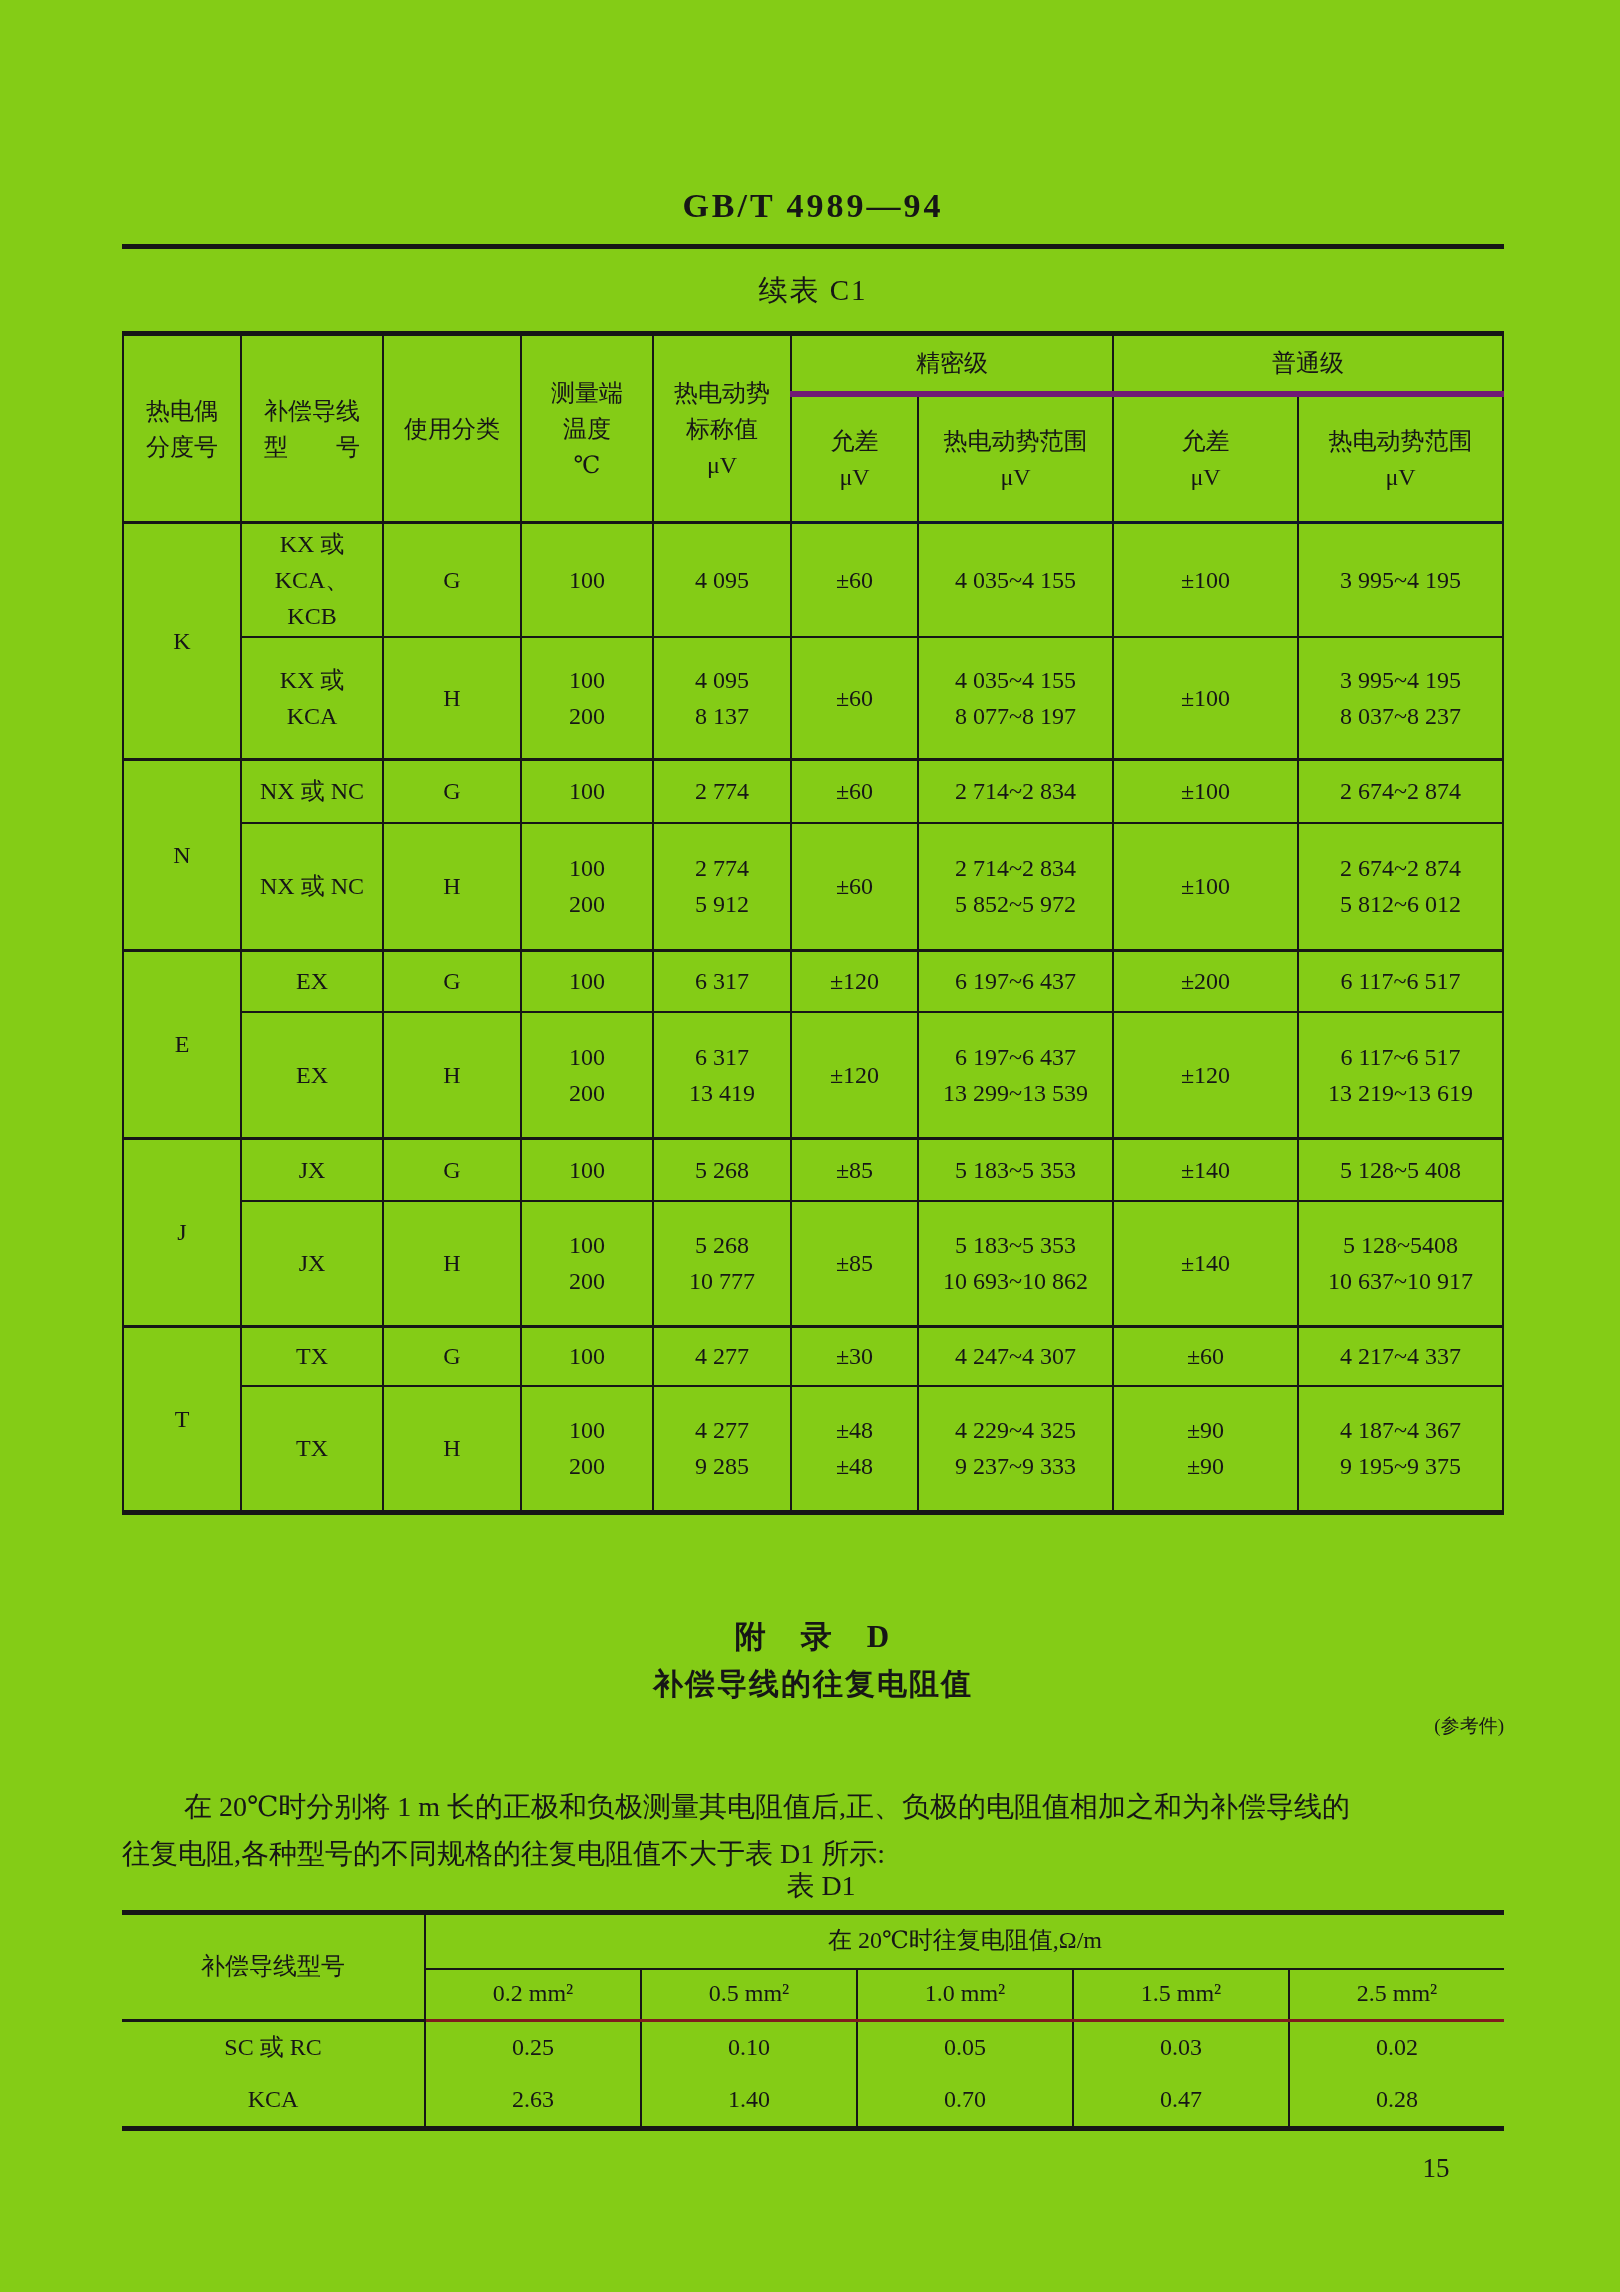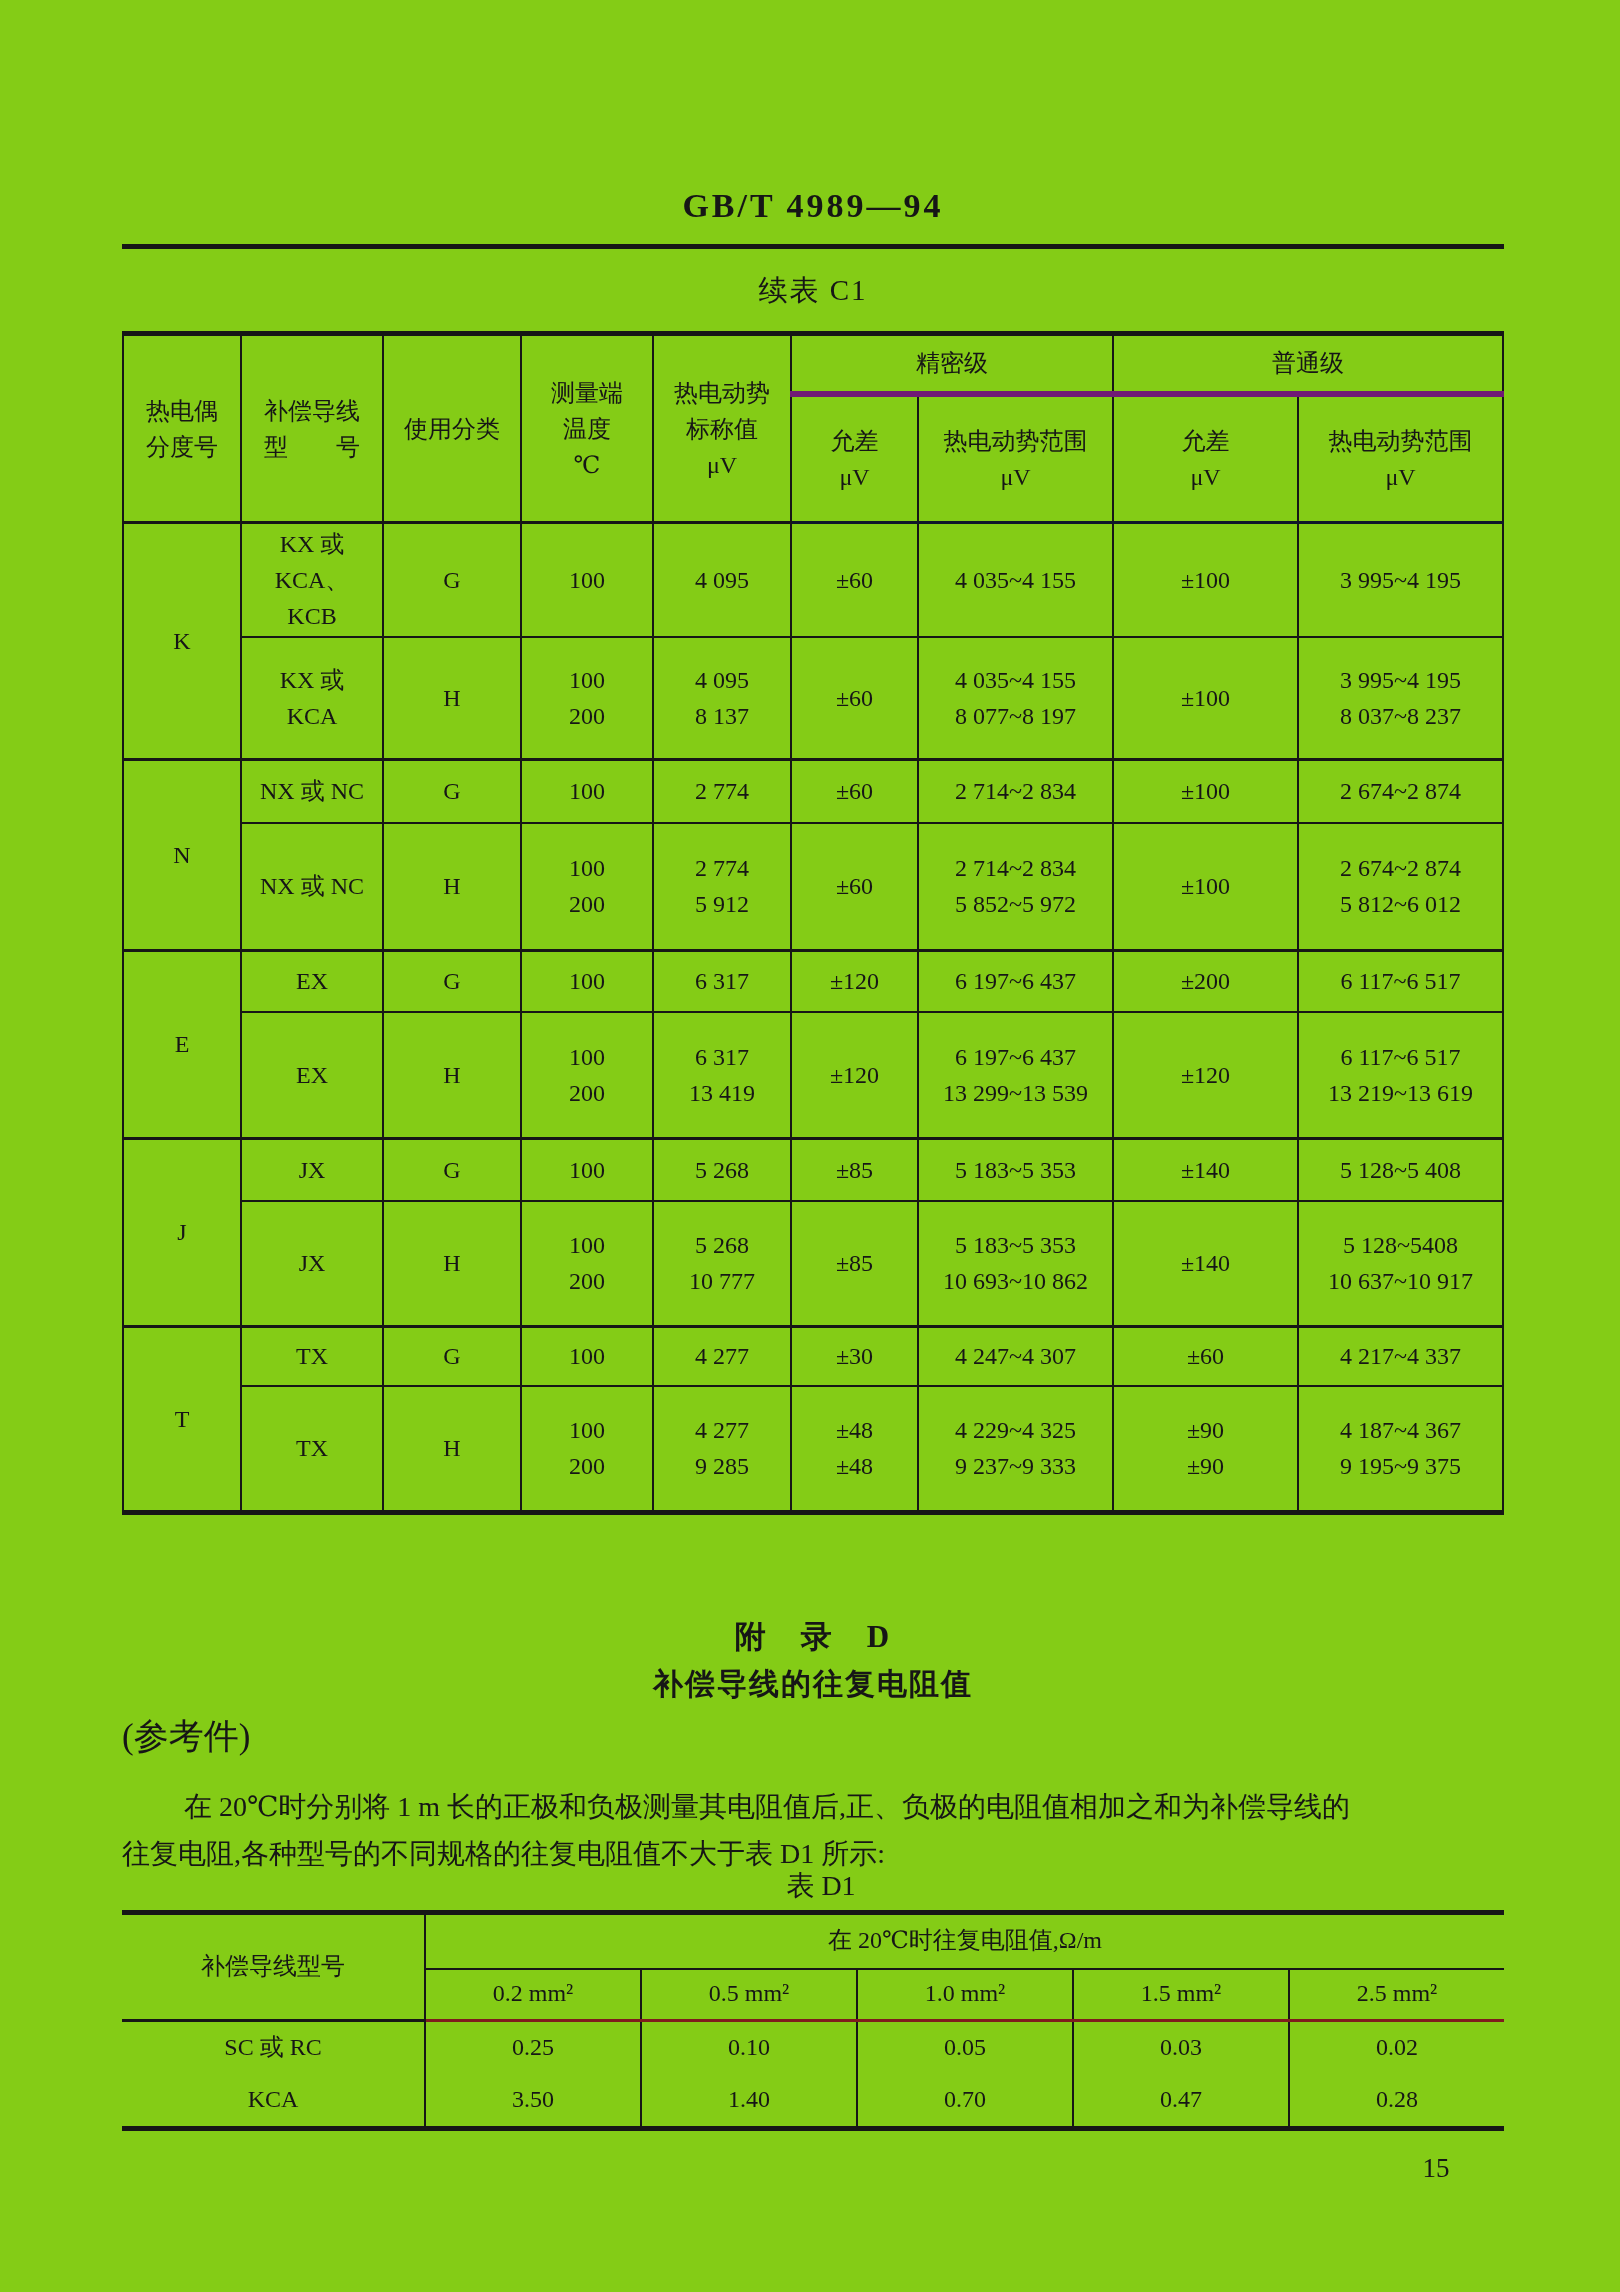--- a/index.html
+++ b/index.html
@@ -50,22 +50,22 @@
   .c1 tr.j1{height:63px;}  .c1 tr.j2{height:125px;}
   .c1 tr.t1{height:60px;}  .c1 tr.t2{height:126px;}
   .c1 thead tr.grp-row{height:60px;}
   .c1 thead tr.sub-row{height:129px;}
 
   
   .apdx-title{position:absolute;top:1616px;left:0;width:100%;text-align:center;
     font-size:31px;font-weight:bold;letter-spacing:2px;}
   .apdx-subtitle{position:absolute;top:1664px;left:0;width:100%;text-align:center;
     font-size:30px;font-weight:bold;letter-spacing:2px;}
-  .apdx-note{position:absolute;top:1713px;left:0;width:100%;text-align:left;
-    font-size:35px;}
+  .apdx-note{position:absolute;top:1713px;left:0;width:100%;text-align:right;
+    font-size:19px;}
   .apdx-par{position:absolute;top:1783px;left:0;width:100%;
     font-size:28px;line-height:47px;}
   .apdx-par .l1{text-indent:62px;}
   .d1-title{position:absolute;top:1867px;left:8px;width:100%;text-align:center;
     font-size:28px;}
 
   
   table.d1{
     position:absolute;top:1910px;left:0;
     width:1382px;table-layout:fixed;
@@ -323,21 +323,21 @@
         <tr>
           <td>SC 或 RC</td>
           <td>0.25</td>
           <td>0.10</td>
           <td>0.05</td>
           <td>0.03</td>
           <td>0.02</td>
         </tr>
         <tr>
           <td>KCA</td>
-          <td>3.50</td>
+          <td>2.63</td>
           <td>1.40</td>
           <td>0.70</td>
           <td>0.47</td>
           <td>0.28</td>
         </tr>
       </tbody>
     </table>
 
     <div class="page-number">15</div>
 

